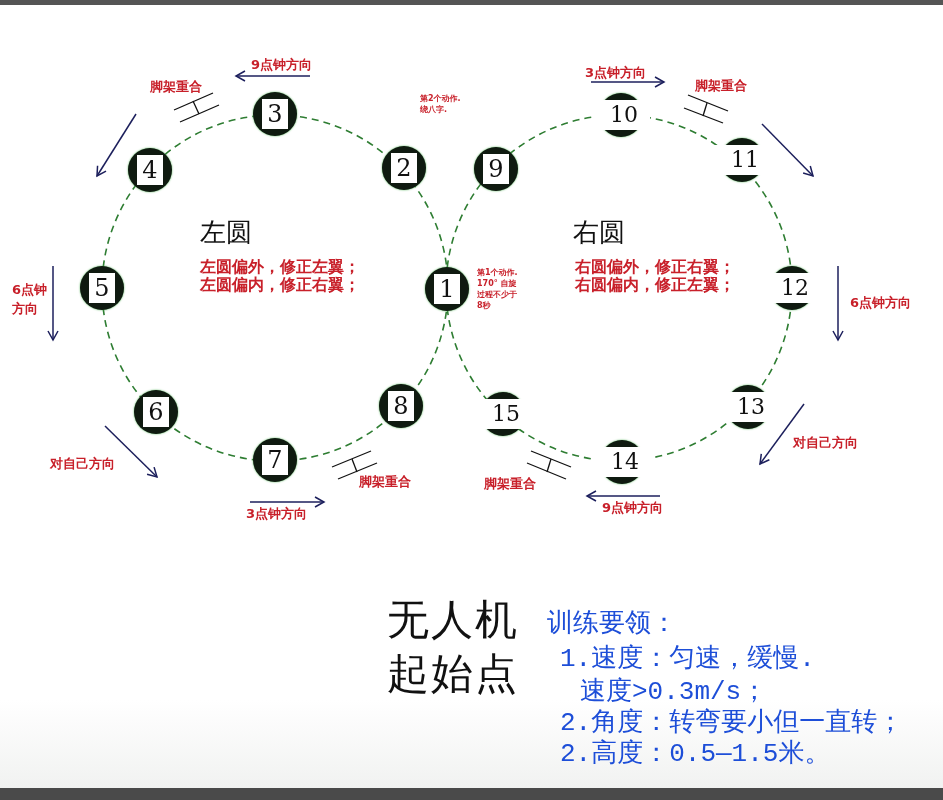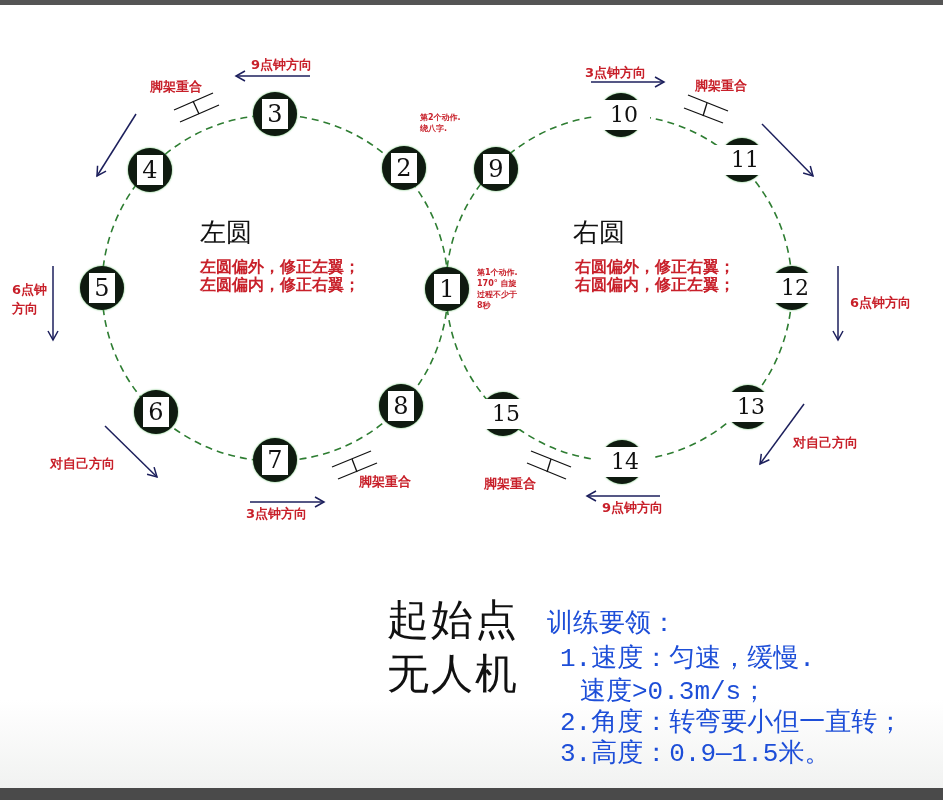--- a/index.html
+++ b/index.html
@@ -124,21 +124,21 @@
 <div class="red corr" style="left:200px;top:258px">
   <div>左圆偏外，修正左翼；</div>
   <div>左圆偏内，修正右翼；</div>
 </div>
 <div class="title" style="left:573px;top:215px">右圆</div>
 <div class="red corr" style="left:575px;top:258px">
   <div>右圆偏外，修正右翼；</div>
   <div>右圆偏内，修正左翼；</div>
 </div>
 
-<div class="red tiny" style="left:420px;top:112px">
+<div class="red tiny" style="left:420px;top:93px">
   <div>第2个动作.</div>
   <div>绕八字.</div>
 </div>
 <div class="red tiny" style="left:477px;top:267px">
   <div>第1个动作.</div>
   <div>170° 自旋</div>
   <div>过程不少于</div>
   <div>8秒</div>
 </div>
 
@@ -152,20 +152,20 @@
 <div class="red lbl" style="left:246px;top:505px">3点钟方向</div>
 <div class="red lbl" style="left:359px;top:473px">脚架重合</div>
 <div class="red lbl" style="left:585px;top:64px">3点钟方向</div>
 <div class="red lbl" style="left:695px;top:77px">脚架重合</div>
 <div class="red lbl" style="left:850px;top:294px">6点钟方向</div>
 <div class="red lbl" style="left:793px;top:434px">对自己方向</div>
 <div class="red lbl" style="left:602px;top:499px">9点钟方向</div>
 <div class="red lbl" style="left:484px;top:475px">脚架重合</div>
 
 <div class="big" style="left:387px;top:593px">
+  <div>无人机</div>
   <div>起始点</div>
-  <div>无人机</div>
 </div>
 <div class="tips" style="left:547px;top:605px">训练要领：</div>
 <div class="tips" style="left:560px;top:640px">1.速度：匀速，缓慢.</div>
 <div class="tips" style="left:580px;top:673px">速度&gt;0.3m/s；</div>
 <div class="tips" style="left:560px;top:704px">2.角度：转弯要小但一直转；</div>
-<div class="tips" style="left:560px;top:735px">3.高度：0.9—1.5米。</div>
+<div class="tips" style="left:560px;top:735px">2.高度：0.5—1.5米。</div>
 
 </body></html>

